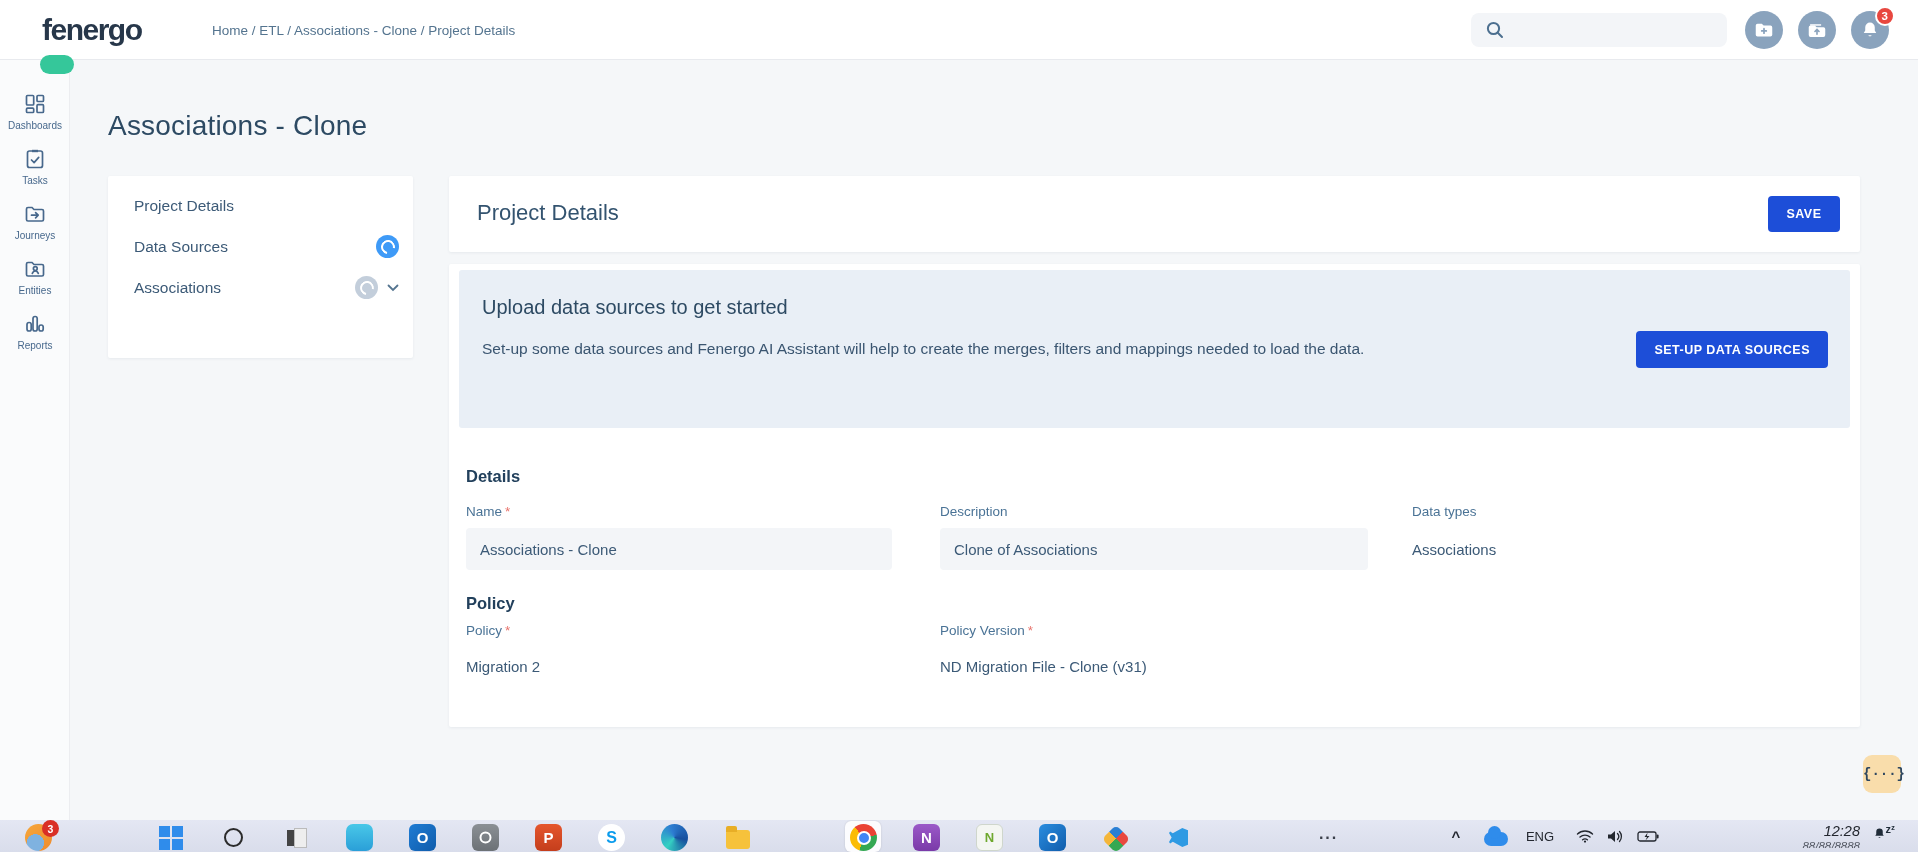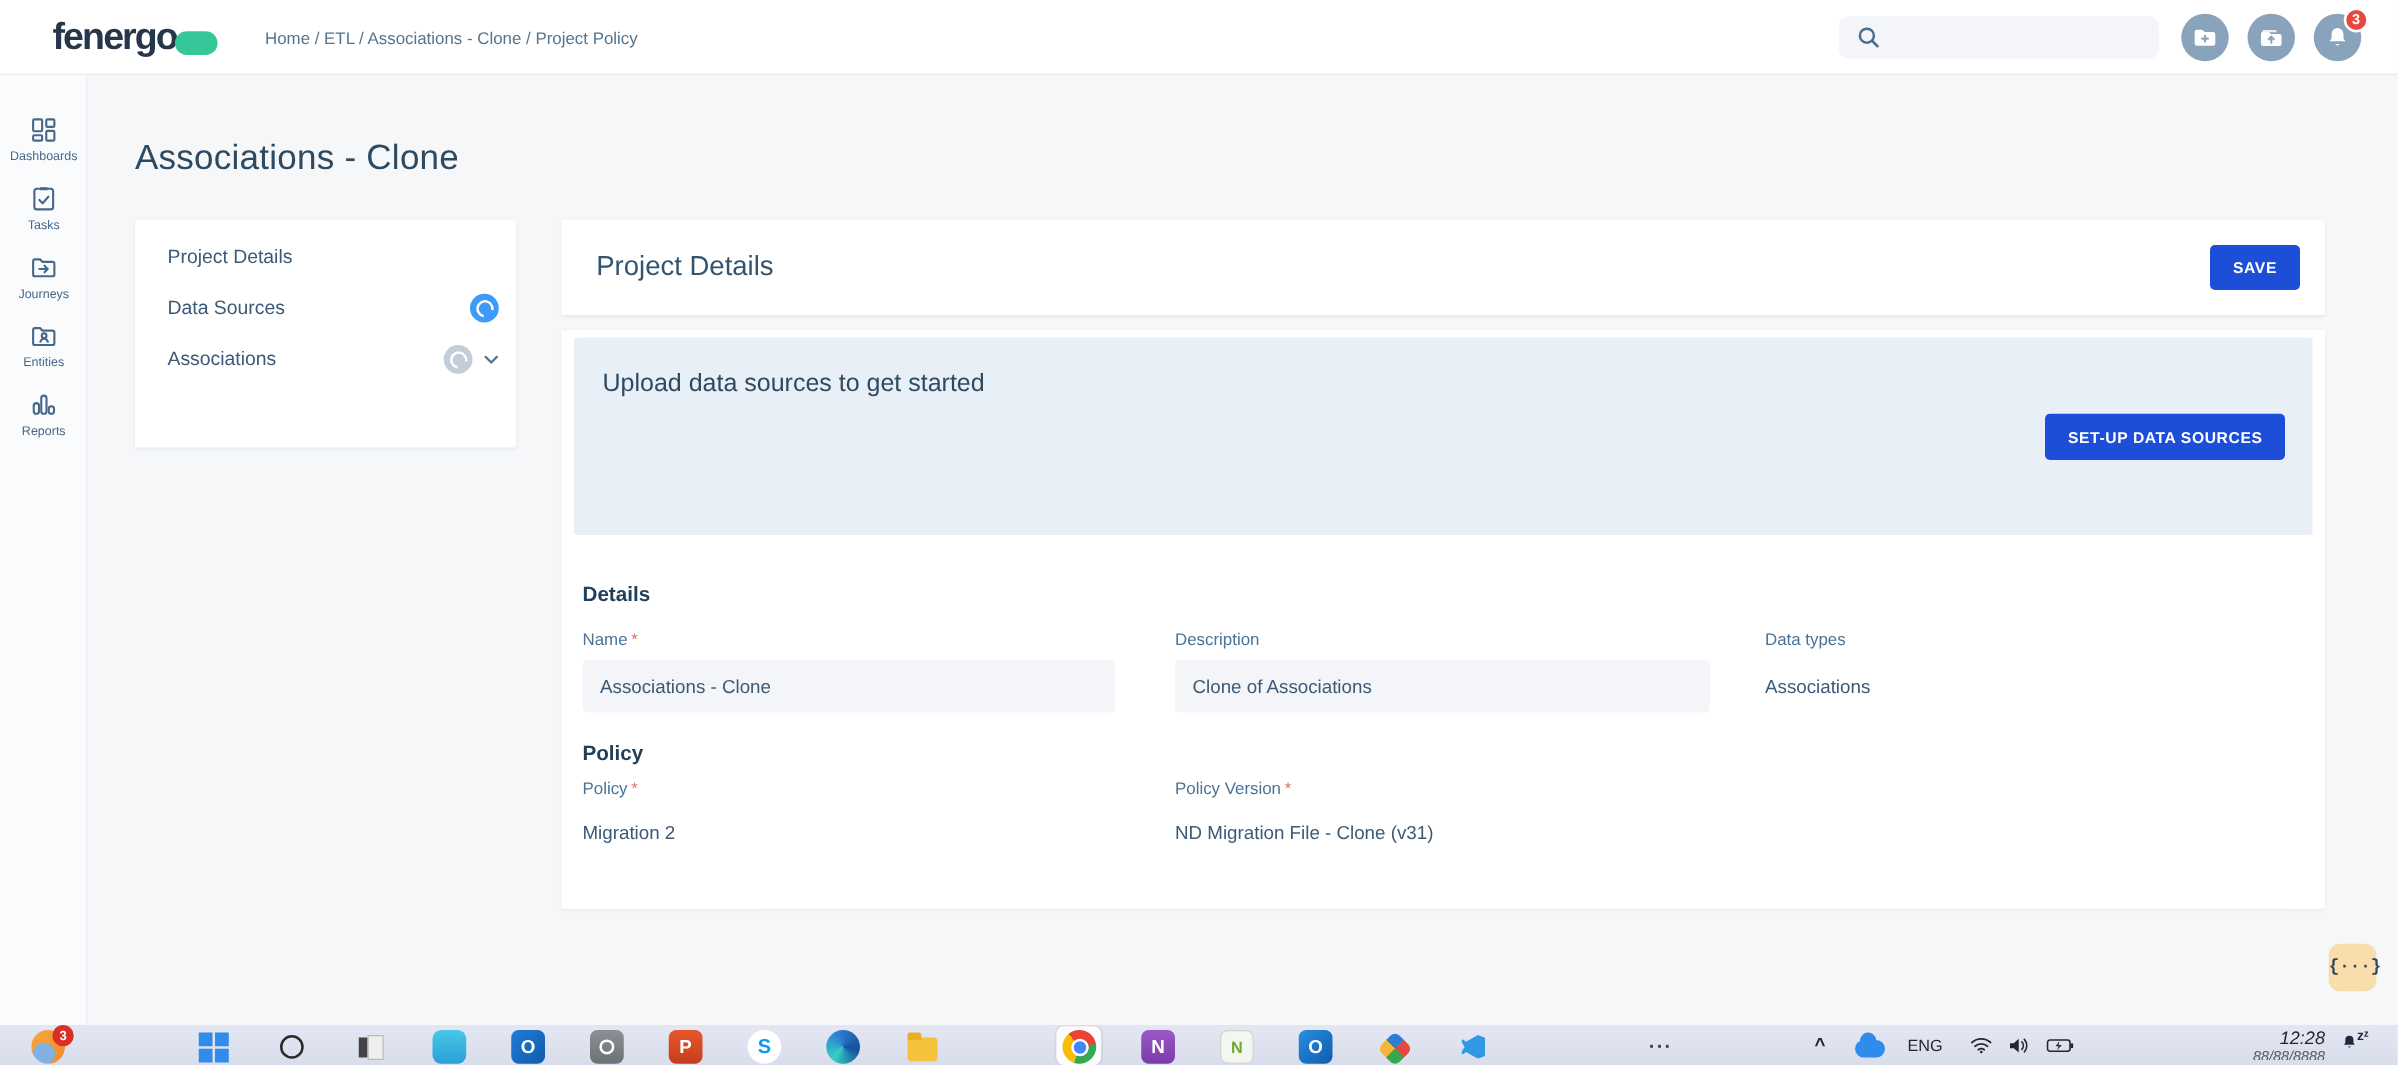--- a/index.html
+++ b/index.html
@@ -2,22 +2,22 @@
 <html><head>
 <meta charset="utf-8">
 <style>
   * { margin:0; padding:0; box-sizing:border-box; }
   html,body { width:1918px; height:852px; overflow:hidden;
     font-family:"Liberation Sans", sans-serif; background:#f5f7f9; }
 
   
   .app-header { position:absolute; top:0; left:0; width:1918px; height:60px;
     background:#ffffff; border-bottom:1px solid #e8eaee; z-index:20; }
-  .logo { position:absolute; left:42px; top:13px; display:flex; align-items:center;
-    cursor:pointer; }
+  .logo { position:absolute; left:42px; top:13px; display:flex; align-items:flex-start;
+    cursor:pointer;flex-direction:column; }
   .logo-text { font-size:30px; font-weight:700; letter-spacing:-1.5px; color:#27374a; }
   .logo-pill { width:34px; height:19px; background:#35c79a; border-radius:10px;
     margin-left:-2px; margin-top:8px; }
   .breadcrumb { position:absolute; left:212px; top:23px; font-size:13.5px;
     color:#54748f; cursor:pointer; }
   .search-box { position:absolute; left:1471px; top:13px; width:256px; height:34px;
     background:#f3f5f8; border-radius:8px; display:flex; align-items:center;
     padding-left:13px; }
   .search-box svg { display:block; }
   .hdr-circle { position:absolute; top:11px; width:38px; height:38px; border-radius:50%;
@@ -152,21 +152,21 @@
     font-weight:700; font-size:11px; cursor:pointer; }
 </style>
 </head>
 <body>
 
 <div class="app-header">
   <div class="logo">
     <span class="logo-text">fenergo</span>
     <span class="logo-pill"></span>
   </div>
-  <div class="breadcrumb">Home / ETL / Associations - Clone / Project Policy</div>
+  <div class="breadcrumb">Home / ETL / Associations - Clone / Project Details</div>
 
   <div class="search-box">
     <svg width="22" height="22" viewBox="0 0 22 22">
       <circle cx="9.5" cy="9.5" r="5.6" fill="none" stroke="#4c6f8f" stroke-width="2"></circle>
       <line x1="13.8" y1="13.8" x2="18" y2="18" stroke="#4c6f8f" stroke-width="2" stroke-linecap="round"></line>
     </svg>
   </div>
 
   <div class="hdr-circle c1">
     <svg width="22" height="22" viewBox="0 0 24 24">
@@ -260,20 +260,21 @@
   </div>
 
   <div class="panel-header">
     <div class="panel-title">Project Details</div>
     <button class="btn save-btn">SAVE</button>
   </div>
 
   <div class="content-card">
     <div class="banner">
       <div class="banner-title">Upload data sources to get started</div>
+      <div class="banner-body">Set-up some data sources and Fenergo AI Assistant will help to create the merges, filters and mappings needed to load the data.</div>
       <button class="btn setup-btn">SET-UP DATA SOURCES</button>
     </div>
 
     <div class="sec-heading" style="left:17px; top:203px;">Details</div>
 
     <div class="field-label" style="left:17px; top:240px;">
       <span>Name</span><span class="req">*</span>
     </div>
     <input class="field-input" style="left: 17px; top: 264px; width: 426px;" value="Associations - Clone">
 

